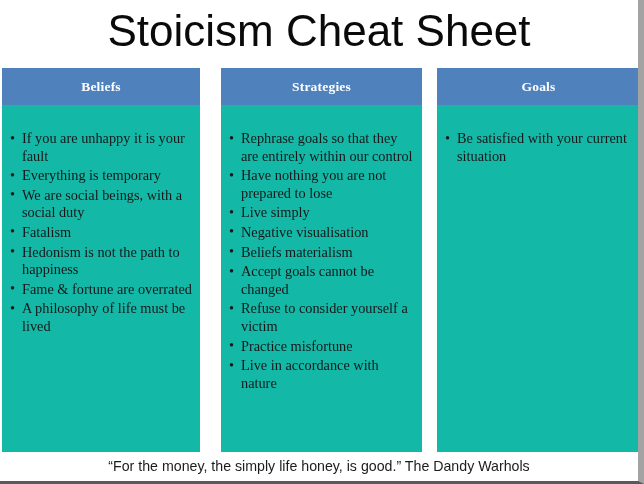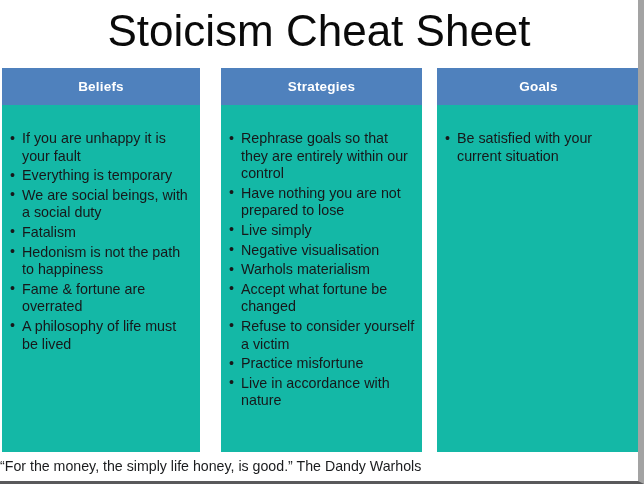--- a/index.html
+++ b/index.html
@@ -37,20 +37,21 @@
     color: #0a0a0a;
     letter-spacing: 0px;
     white-space: nowrap;
   }
 
   
   .column {
     position: absolute;
     top: 68px;
     height: 384px;
+    font-family: Liberation Serif, serif;
   }
   #col-0 { left: 2px;   width: 198px; }
   #col-1 { left: 221px; width: 201px; }
   #col-2 { left: 437px; width: 203px; }
 
   .col-header {
     height: 37px;
     background: #4f81bd;
     color: #ffffff;
     font-size: 13.5px;
@@ -93,20 +94,21 @@
   }
 
   
   #footer-quote {
     position: absolute;
     left: 0;
     top: 455px;
     width: 638px;
     height: 22px;
     line-height: 22px;
+    text-align: center;
     font-size: 14.2px;
     color: #1b1c1e;
     white-space: nowrap;
   }
 </style>
 </head>
 <body>
 
 <div id="slide">
 
@@ -128,22 +130,22 @@
   </div>
 
   <div class="column" id="col-1">
     <div class="col-header">Strategies</div>
     <div class="col-body">
       <ul class="bullets">
         <li>Rephrase goals so that they are entirely within our control</li>
         <li>Have nothing you are not prepared to lose</li>
         <li>Live simply</li>
         <li>Negative visualisation</li>
-        <li>Warhols materialism</li>
-        <li>Accept what fortune be changed</li>
+        <li>Beliefs materialism</li>
+        <li>Accept goals cannot be changed</li>
         <li>Refuse to consider yourself a victim</li>
         <li>Practice misfortune</li>
         <li>Live in accordance with nature</li>
       </ul>
     </div>
   </div>
 
   <div class="column" id="col-2">
     <div class="col-header">Goals</div>
     <div class="col-body">

